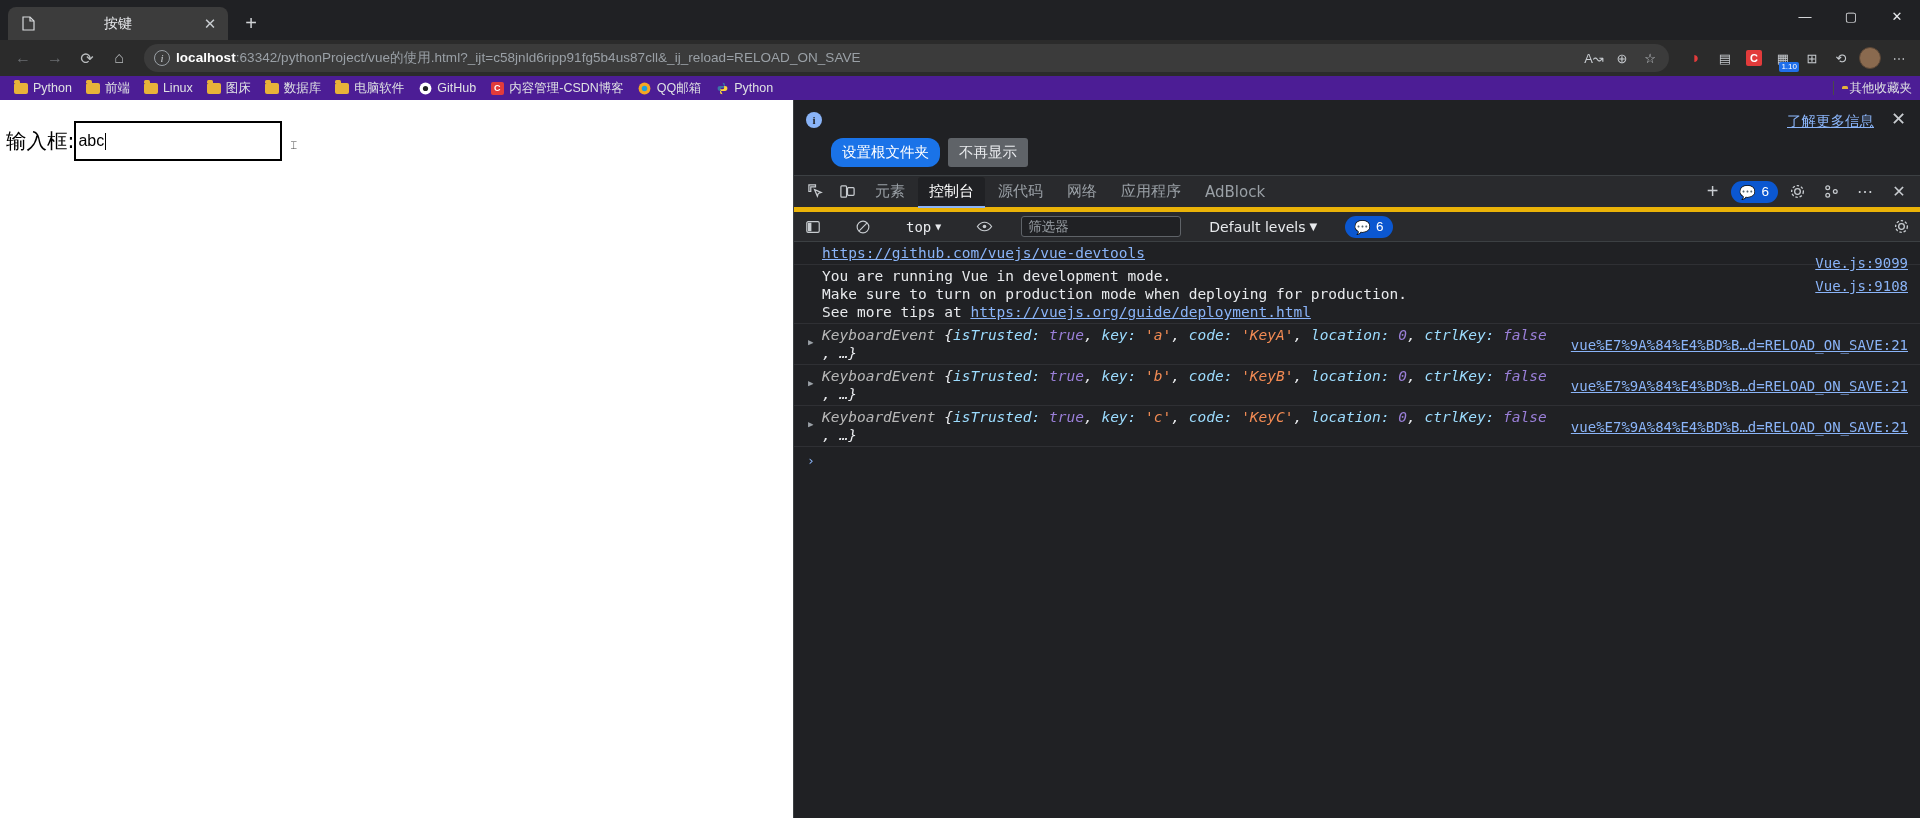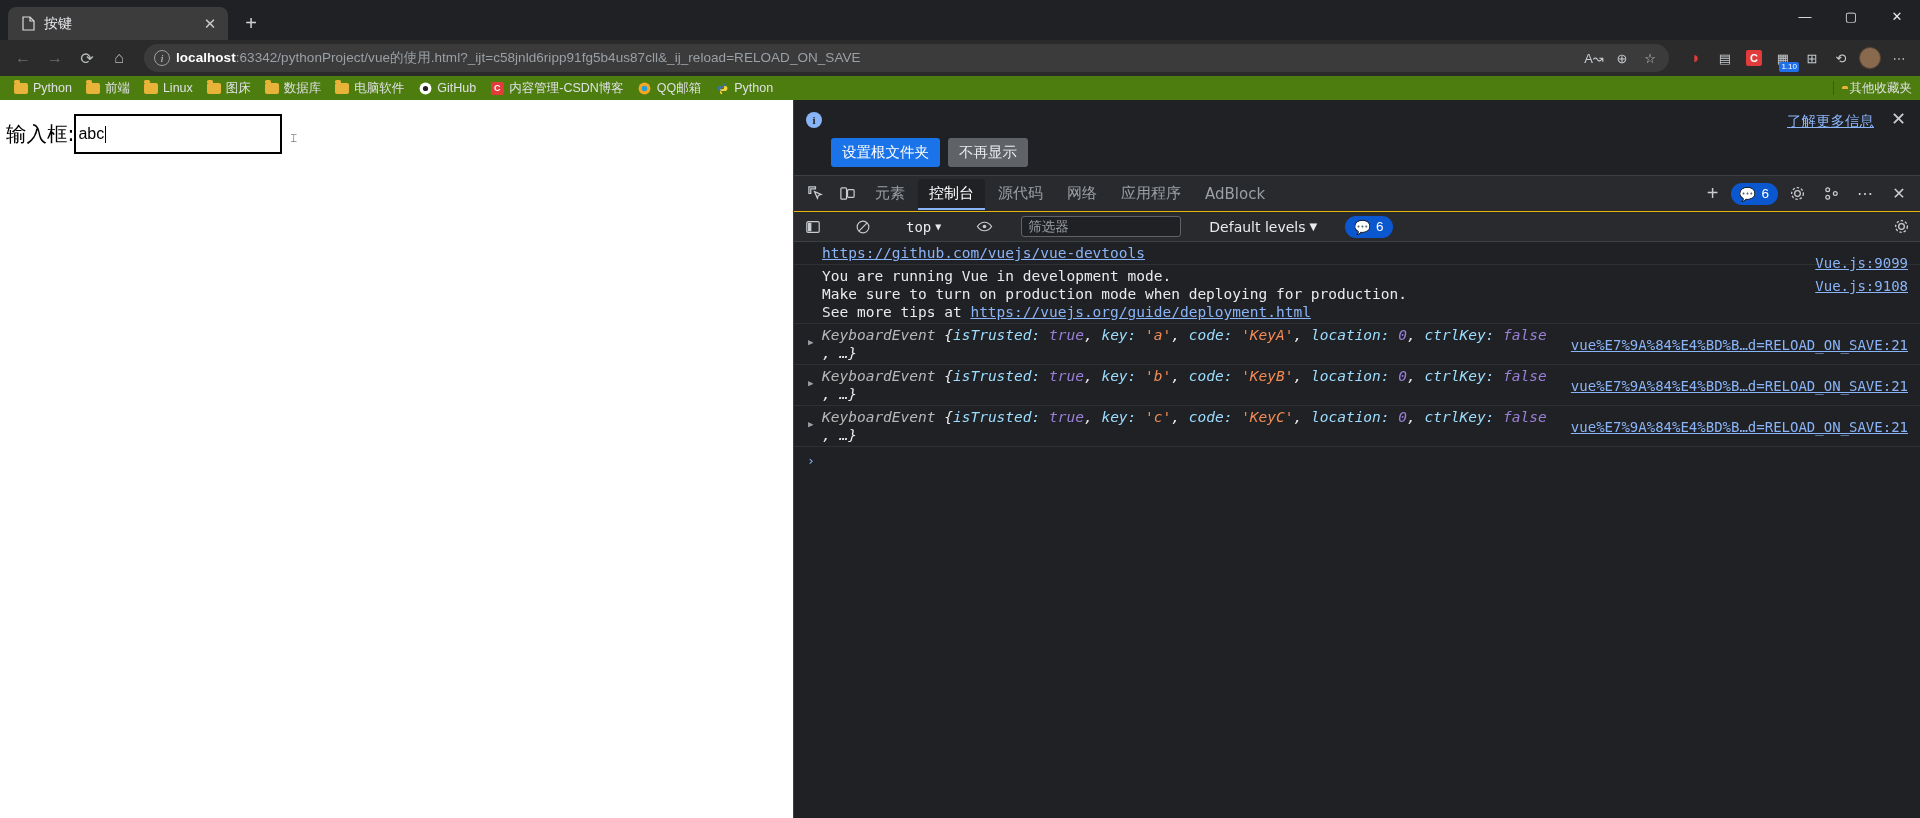--- a/index.html
+++ b/index.html
@@ -17,21 +17,21 @@
     height: 40px; background:#202124; display:flex; align-items:flex-end;
     padding-left: 8px; position: relative;
   }
   .tab {
     height: 33px; min-width: 220px; max-width: 240px;
     background:#3c3c3c; border-radius: 8px 8px 0 0;
     display:flex; align-items:center; padding: 0 8px 0 12px; gap: 8px;
     color:#e8eaed; font-size: 14px;
   }
   .tab .tab-fav { width:16px; height:16px; flex:0 0 16px; display:flex; align-items:center; justify-content:center; }
-  .tab .tab-title { flex:1; white-space:nowrap; overflow:hidden; text-overflow:ellipsis; font-size:14px;}
+  .tab .tab-title { flex:1; white-space:nowrap; overflow:hidden; text-overflow:ellipsis; font-size:14px;text-align:center;}
   .tab .tab-close { width:20px; height:20px; display:flex; align-items:center; justify-content:center; border-radius:50%; color:#c8ccd0; font-size: 15px; line-height:1;}
   .newtab {
     width:30px; height:30px; margin-left:8px; margin-bottom:2px;
     display:flex; align-items:center; justify-content:center;
     color:#d0d3d6; font-size:20px; border-radius:50%;
   }
   .winctl { position:absolute; right:0; top:0; height:32px; display:flex; }
   .winctl div { width:46px; height:32px; display:flex; align-items:center; justify-content:center; color:#e8eaed; font-size:13px;}
 
   
@@ -58,34 +58,34 @@
     width:26px;height:26px;display:flex;align-items:center;justify-content:center;
     border-radius:4px; color:#c8ccd0; font-size:13px; position:relative;
   }
   .badge-110 {
     position:absolute; bottom:-1px; right:-3px; background:#1f6feb; color:#fff;
     font-size:8px; padding:0 2px; border-radius:2px; line-height:10px;
   }
   .avatar { width:22px;height:22px;border-radius:50%;background:#8a6a4f; border:1px solid #5a4636;}
 
   
-  .bookmarks { height:24px; background:#4d7c0f; display:flex; align-items:center; padding:0 8px; gap:2px; font-size:12.5px; color:#dfe1e3; position:relative;}
+  .bookmarks { height:24px; background:#4c1d95; display:flex; align-items:center; padding:0 8px; gap:2px; font-size:12.5px; color:#dfe1e3; position:relative;}
   .bm { display:flex; align-items:center; gap:5px; padding:2px 6px; border-radius:4px; white-space:nowrap;}
   .bm .fi { width:14px;height:12px;flex:0 0 14px; display:flex; align-items:center; justify-content:center;}
   .folder { width:14px;height:11px;background:#e8b339;border-radius:1.5px 2px 2px 2px; position:relative;}
   .folder:before{content:"";position:absolute;top:-2.5px;left:0;width:6px;height:3px;background:#e8b339;border-radius:1.5px 1.5px 0 0;}
   .bm-right { position:absolute; right:8px; display:flex; align-items:center; gap:8px; color:#dfe1e3; font-size:12.5px;}
   .bm-sep { width:1px; height:14px; background:#4a4a4a; }
 
   
   .viewport { flex:1; display:flex; min-height:0; }
   .page {
     width:793px; background:#ffffff; padding:14px 0 0 6px; position:relative;
   }
-  .form-row { display:flex; align-items:center; font-size:20px; color:#000; }
+  .form-row { display:flex; align-items:center; font-size:20px; color:#000;margin-top:7px; }
   .form-row .lbl { font-size:20.5px; font-family:"DejaVu Sans", sans-serif; }
   .txtinput {
     width:208px; height:40px; border:2px solid #000; background:#fff;
     font-size:16px; font-family:"Liberation Sans", sans-serif;
     padding:0 2px; color:#000; display:flex; align-items:center; position:relative;
   }
   .caret { display:inline-block; width:1px; height:17px; background:#000; margin-left:1px; }
   .ibeam { position:absolute; left:40px; top:16px; color:#444; font-size:11px; }
 
   
@@ -95,28 +95,28 @@
     border-bottom:1px solid #3c4043; position:relative;
   }
   .dt-banner-row { display:flex; align-items:flex-start; gap:9px; padding-right:150px;}
   .info-circle {
     width:16px;height:16px;border-radius:50%;background:#8ab4f8;color:#202124;
     display:flex;align-items:center;justify-content:center;font-size:11px;font-weight:bold;flex:0 0 16px;margin-top:2px;
     font-family:"Liberation Serif", serif;
   }
   .dt-banner-text { font-size:15px; line-height:19px; color:#e8eaed; font-family:"DejaVu Sans", sans-serif;}
   .dt-banner-actions { display:flex; gap:8px; margin-top:10px; margin-left:25px;}
-  .btn-primary { background:#1a73e8; color:#fff; border:none; border-radius:3px; padding:5px 11px; font-size:14.5px; font-family:Liberation Mono, monospace;}
+  .btn-primary { background:#1a73e8; color:#fff; border:none; border-radius:12px; padding:5px 11px; font-size:14.5px; font-family:Liberation Mono, monospace;}
   .btn-secondary { background:#5f6368; color:#e8eaed; border:none; border-radius:3px; padding:5px 11px; font-size:14.5px; font-family:"DejaVu Sans", sans-serif;}
   .dt-banner-link { position:absolute; right:46px; top:12px; color:#8ab4f8; font-size:14.5px; text-decoration:underline; font-family:"DejaVu Sans", sans-serif;margin-left:26px;}
   .dt-banner-close { position:absolute; right:14px; top:10px; color:#c8ccd0; font-size:18px; line-height:1; }
 
   .dt-tabs {
     height:36px; display:flex; align-items:center; background:#292a2d;
-    border-bottom:1px solid #eab308; padding:0 6px; gap:2px; position:relative;
+    border-bottom:5px solid #eab308; padding:0 6px; gap:2px; position:relative;
   }
   .dt-icbtn { width:30px;height:28px;display:flex;align-items:center;justify-content:center;color:#c8ccd0;border-radius:3px;}
   .dt-tab {
     padding:0 11px; height:30px; display:flex; align-items:center; color:#9aa0a6;
     font-size:15px; border-radius:3px; font-family:"DejaVu Sans", sans-serif; white-space:nowrap;
   }
   .dt-tab.active { color:#ffffff; background:#202124; position:relative; }
   .dt-tab.active:after { content:""; position:absolute; left:0; right:0; bottom:-1px; height:2px; background:#8ab4f8;}
   .dt-tabs-right { margin-left:auto; display:flex; align-items:center; gap:4px; }
   .dt-plus { color:#c8ccd0; font-size:20px; width:28px; height:28px; display:flex;align-items:center;justify-content:center;}

